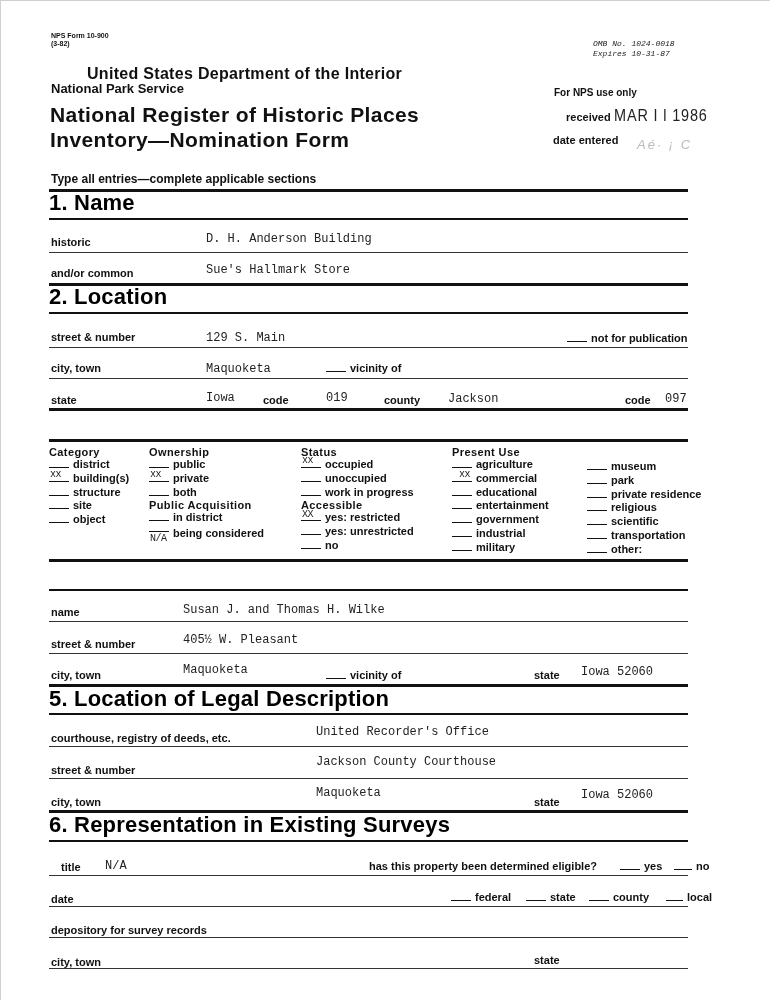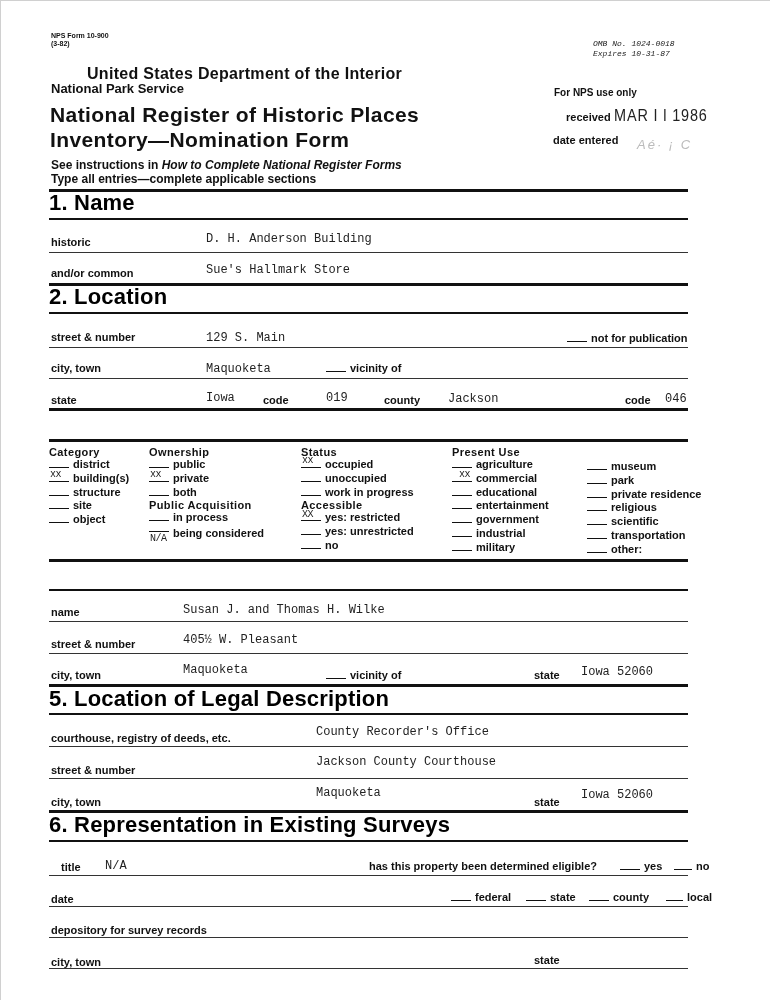--- a/index.html
+++ b/index.html
@@ -35,23 +35,20 @@
     <div>OMB No. 1024-0018</div>
     <div>Expires  10-31-87</div>
   </div>
 
   <div class="abs" style="left:50px; top:64px; font-size:16px; font-weight:bold; letter-spacing:0.3px;margin-left:36px;">United States Department of the Interior</div>
   <div class="abs" style="left:50px; top:80px; font-size:13px; font-weight:bold;">National Park Service</div>
 
   <div class="abs" style="left:49px; top:102px; font-size:21px; font-weight:bold; letter-spacing:0.4px;">National Register of Historic Places</div>
   <div class="abs" style="left:49px; top:127px; font-size:21px; font-weight:bold; letter-spacing:0.4px;">Inventory—Nomination Form</div>
 
-  <div class="abs" style="left:50px; top:157px; font-size:12px; font-weight:bold;">
-    <span>See instructions in </span><i>How to Complete National Register Forms</i>
-  </div>
   <div class="abs" style="left:50px; top:171px; font-size:12px; font-weight:bold;">Type all entries—complete applicable sections</div>
 
   <div class="abs" style="left:553px; top:86px; font-size:10px; font-weight:bold;">For NPS use only</div>
   <div class="abs" style="left:553px; top:110px; font-size:11px; font-weight:bold;padding-left:12px;">received</div>
   <div class="abs stamp" style="left:613px; top:105px;">MAR  I  l  1986</div>
   <div class="abs" style="left:552px; top:133px; font-size:11px; font-weight:bold;">date entered</div>
   <div class="abs faint" style="left:636px; top:136px;">Aé· ¡ C</div>
 
   <div class="rule thick" style="top:188px;"></div>
   <div class="sec-title" style="top:189px;">1.  Name</div>
@@ -78,41 +75,41 @@
   <div class="abs lbl" style="left:325px; top:361px;"><span class="blank"></span><span>vicinity of</span></div>
   <div class="rule thin" style="top:377px;"></div>
 
   <div class="abs lbl" style="left:50px; top:393px;">state</div>
   <div class="abs typed" style="left:205px; top:390px;">Iowa</div>
   <div class="abs lbl" style="left:262px; top:393px;">code</div>
   <div class="abs typed" style="left:325px; top:390px;">019</div>
   <div class="abs lbl" style="left:383px; top:393px;">county</div>
   <div class="abs typed" style="left:447px; top:391px;">Jackson</div>
   <div class="abs lbl" style="left:624px; top:393px;">code</div>
-  <div class="abs typed" style="left:664px; top:391px;">046</div>
+  <div class="abs typed" style="left:664px; top:391px;">097</div>
 
   <div class="rule thick" style="top:407px;"></div>
   <div class="rule thick" style="top:438px;"></div>
 
   <div class="abs" style="left:48px; top:445px;">
     <div class="col-head">Category</div>
     <div class="col-item"><span class="blank"><span class="mark"></span></span><span>district</span></div>
     <div class="col-item"><span class="blank"><span class="mark">xx</span></span><span>building(s)</span></div>
     <div class="col-item"><span class="blank"><span class="mark"></span></span><span>structure</span></div>
     <div class="col-item"><span class="blank"><span class="mark"></span></span><span>site</span></div>
     <div class="col-item"><span class="blank"><span class="mark"></span></span><span>object</span></div>
   </div>
 
   <div class="abs" style="left:148px; top:445px;">
     <div class="col-head">Ownership</div>
     <div class="col-item"><span class="blank"><span class="mark"></span></span><span>public</span></div>
     <div class="col-item"><span class="blank"><span class="mark">xx</span></span><span>private</span></div>
     <div class="col-item"><span class="blank"><span class="mark"></span></span><span>both</span></div>
     <div class="col-head">Public Acquisition</div>
-    <div class="col-item"><span class="blank"><span class="mark"></span></span><span>in process</span></div>
+    <div class="col-item"><span class="blank"><span class="mark"></span></span><span>in district</span></div>
     <div class="col-item"><span class="blank" style="border-bottom:none; border-top:1px solid #111; height:12px; top:6px;"><span class="mark" style="bottom:auto; top:0px;">N/A</span></span><span>being considered</span></div>
   </div>
 
   <div class="abs" style="left:300px; top:445px;">
     <div class="col-head">Status</div>
     <div class="col-item"><span class="blank"><span class="mark">xx</span></span><span>occupied</span></div>
     <div class="col-item"><span class="blank"><span class="mark"></span></span><span>unoccupied</span></div>
     <div class="col-item"><span class="blank"><span class="mark"></span></span><span>work in progress</span></div>
     <div class="col-head">Accessible</div>
     <div class="col-item"><span class="blank"><span class="mark">XX</span></span><span>yes: restricted</span></div>
@@ -156,21 +153,21 @@
   <div class="abs typed" style="left:182px; top:662px;">Maquoketa</div>
   <div class="abs lbl" style="left:325px; top:668px;"><span class="blank"></span><span>vicinity of</span></div>
   <div class="abs lbl" style="left:533px; top:668px;">state</div>
   <div class="abs typed" style="left:580px; top:664px;">Iowa 52060</div>
 
   <div class="rule thick" style="top:683px;"></div>
   <div class="sec-title" style="top:685px;">5.  Location of Legal Description</div>
   <div class="rule thick" style="top:712px; height:2px;"></div>
 
   <div class="abs lbl" style="left:50px; top:731px;">courthouse, registry of deeds, etc.</div>
-  <div class="abs typed" style="left:315px; top:724px;">County Recorder's Office</div>
+  <div class="abs typed" style="left:315px; top:724px;">United Recorder's Office</div>
   <div class="rule thin" style="top:745px;"></div>
 
   <div class="abs lbl" style="left:50px; top:763px;">street &amp; number</div>
   <div class="abs typed" style="left:315px; top:754px;">Jackson County Courthouse</div>
   <div class="rule thin" style="top:777px;"></div>
 
   <div class="abs lbl" style="left:50px; top:795px;">city, town</div>
   <div class="abs typed" style="left:315px; top:785px;">Maquoketa</div>
   <div class="abs lbl" style="left:533px; top:795px;">state</div>
   <div class="abs typed" style="left:580px; top:787px;">Iowa 52060</div>

